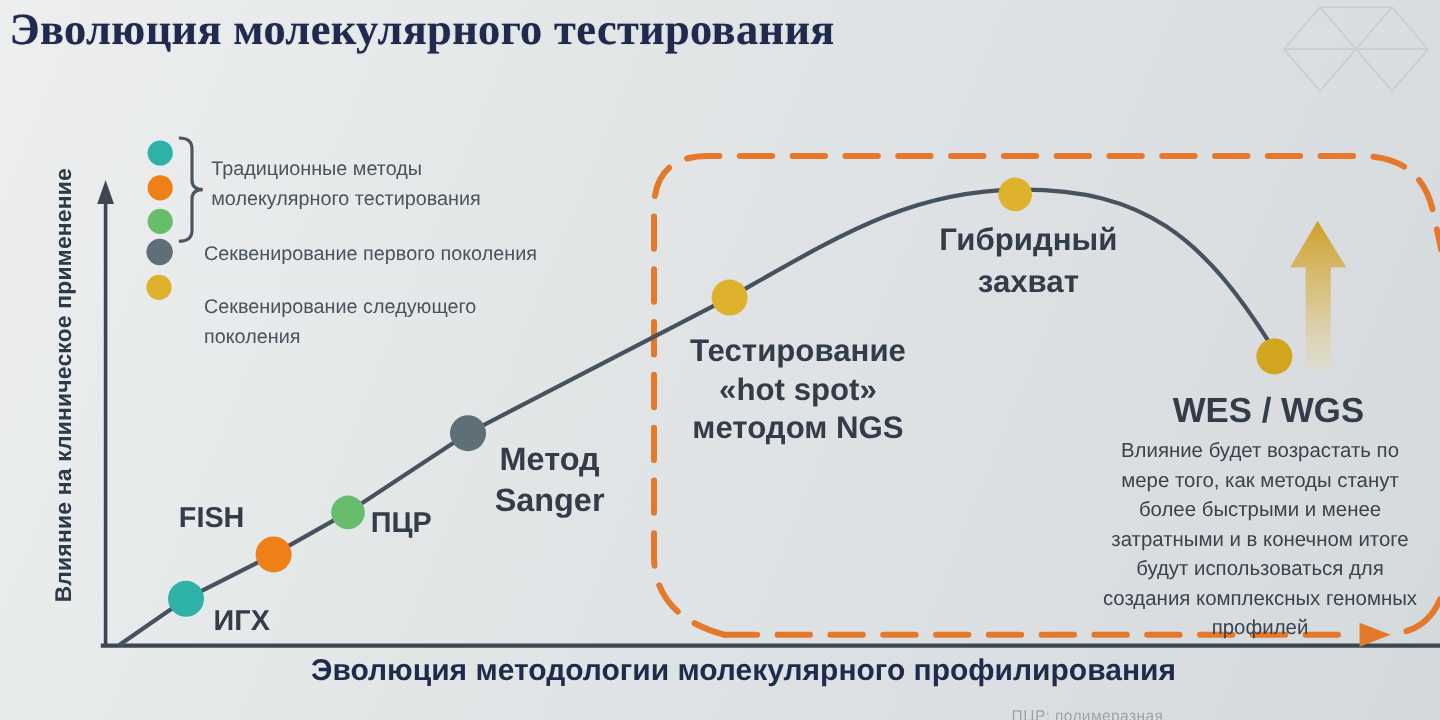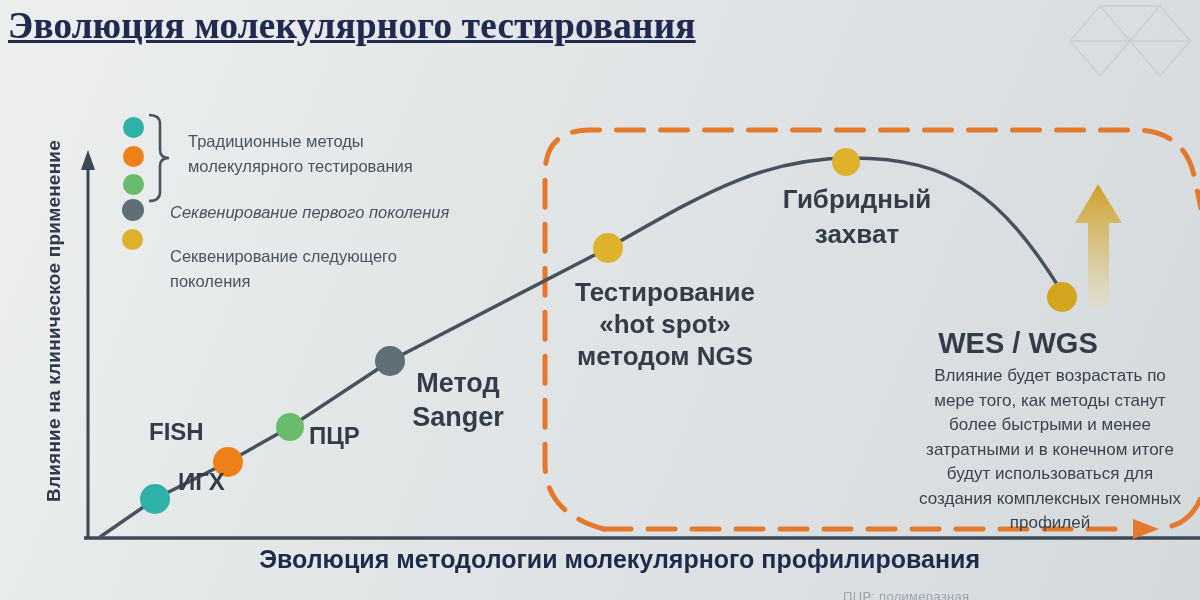--- a/index.html
+++ b/index.html
@@ -28,21 +28,21 @@
     font-size:16.5px; color:#47545e; white-space:pre-line; line-height:25px;
   }
   .ldot{width:21px;height:21px;border-radius:50%;}
   .plabel{
     font-weight:bold; color:#323d49; white-space:pre-line; text-align:center;
   }
   .f28{font-size:24px;}
   .sanger{left:383px; top:366px; width:150px; font-size:27px; line-height:34px;}
   .ngs{left:552px; top:276px; width:226px; font-size:26px; line-height:32px;}
   .hybrid{left:757px; top:182px; width:200px; font-size:26px; line-height:35px;}
-  .wes{left:908px; top:327px; width:220px; font-size:29px;}
+  .wes{left:947px; top:327px; width:220px; font-size:29px;}
   .wes-note{
     left:892px; top:364px; width:316px; text-align:center;
     font-size:17px; line-height:24.5px; color:#39434d; white-space:pre-line;
   }
   .footnote{
     left:843px; top:589px; font-size:13px; color:#9aa6ad; letter-spacing:.3px;
   }
   .layer{left:0; top:0;}
 </style>
 </head>
@@ -83,44 +83,44 @@
 
   <svg class="abs" style="left:1060px; top:-4px;" width="140" height="92" viewBox="0 0 140 92">
     <g stroke="#bfc5c8" stroke-width="1.5" fill="none" opacity="0.6">
       <line x1="40" y1="10" x2="100" y2="10"></line>
       <line x1="10" y1="45" x2="130" y2="45"></line>
       <path d="M 10 45 L 40 10 L 70 45 L 40 80 Z"></path>
       <path d="M 70 45 L 100 10 L 130 45 L 100 80 Z"></path>
     </g>
   </svg>
 
-  <h1 class="abs title" style="margin:0;text-decoration:underline;">Эволюция молекулярного тестирования</h1>
+  <h1 class="abs title" style="margin:0;">Эволюция молекулярного тестирования</h1>
 
   <div class="abs ylabel">Влияние на клиническое применение</div>
   <div class="abs xlabel">Эволюция методологии молекулярного профилирования</div>
 
   <div>
     <span class="abs ldot" style="left: 123px; top: 117px; background: rgb(46, 178, 168);"></span>
     <span class="abs ldot" style="left: 123px; top: 146px; background: rgb(239, 128, 24);"></span>
     <span class="abs ldot" style="left: 123px; top: 174px; background: rgb(104, 189, 109);"></span>
     <svg class="abs" style="left:147px; top:113px;" width="26" height="90" viewBox="0 0 26 90">
       <path d="M 2 2 Q 13 2 13 11 L 13 37 Q 13 45 22 45 Q 13 45 13 53 L 13 79 Q 13 88 2 88" fill="none" stroke-width="2.6" stroke="#4a565f"></path>
     </svg>
-    <div class="abs legend-label" style="left:188px; top:129px;">Традиционные методы
+    <div class="abs legend-label" style="left:176px; top:129px;">Традиционные методы
 молекулярного тестирования</div>
 
     <span class="abs ldot" style="left: 122px; top: 199px; width: 22px; height: 22px; background: rgb(94, 111, 120);"></span>
-    <div class="abs legend-label" style="left:170px; top:200px;font-style:italic;">Секвенирование первого поколения</div>
+    <div class="abs legend-label" style="left:170px; top:200px;">Секвенирование первого поколения</div>
 
     <span class="abs ldot" style="left: 122px; top: 229px; background: rgb(223, 178, 46);"></span>
     <div class="abs legend-label" style="left:170px; top:244px;">Секвенирование следующего
 поколения</div>
   </div>
 
-  <div class="abs plabel f28" style="left:178px; top:468px;">ИГХ</div>
+  <div class="abs plabel f28" style="left:178px; top:504px;">ИГХ</div>
   <div class="abs plabel f28" style="left:149px; top:418px;">FISH</div>
   <div class="abs plabel f28" style="left:309px; top:422px;">ПЦР</div>
   <div class="abs plabel ngs">Тестирование
 «hot spot»
 методом NGS</div>
   <div class="abs plabel sanger">Метод
 Sanger</div>
   <div class="abs plabel hybrid">Гибридный
 захват</div>
   <div class="abs plabel wes">WES / WGS</div>

